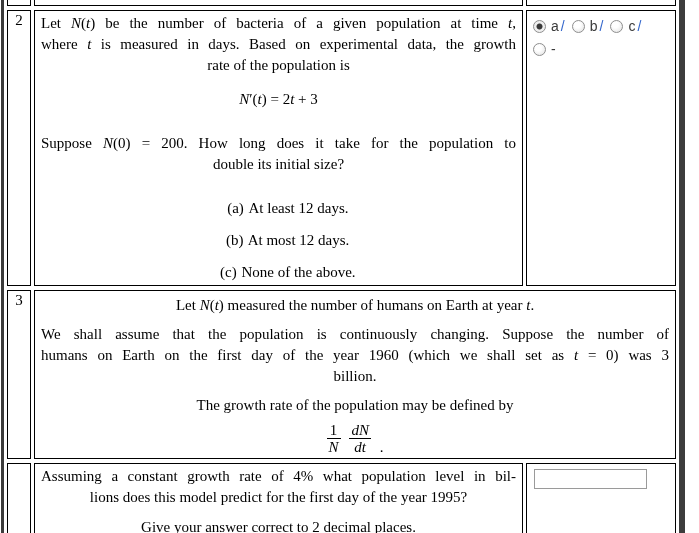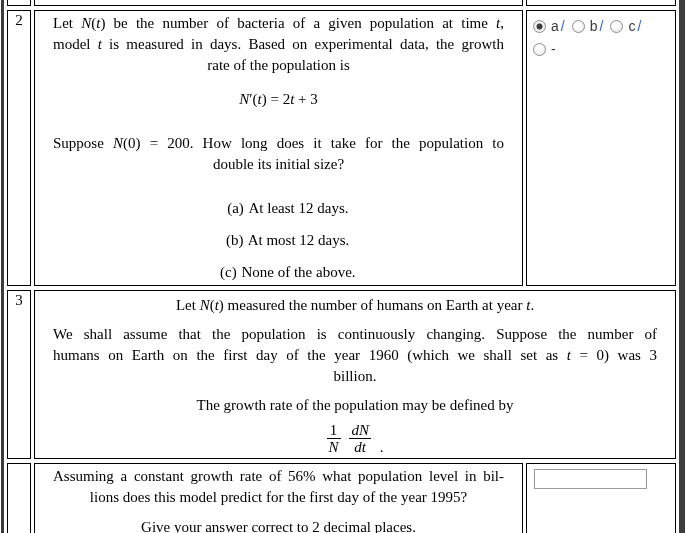--- a/index.html
+++ b/index.html
@@ -4,21 +4,21 @@
 <style>
   html,body{margin:0;padding:0;background:#fff;}
   body{width:699px;height:533px;overflow:hidden;font-family:"Liberation Serif","DejaVu Serif",serif;color:#000;}
   .viewport{position:relative;width:699px;height:533px;overflow:hidden;}
   table.quiz{position:absolute;top:-34px;left:1px;border-collapse:separate;border-spacing:3px 4px;
     border-left:3px solid #3c3c3c;border-right:6px solid #3c3c3c;border-top:none;border-bottom:none;
     table-layout:fixed;}
   col.c-num{width:24px;} col.c-body{width:489px;} col.c-ans{width:150px;}
   td{border:1px solid #000;vertical-align:top;background:#fff;box-sizing:border-box;padding:0;}
   td.num{text-align:center;font-size:15px;padding-top:1px;}
-  td.body{padding:2px 18px;font-size:15px;}
+  td.body{padding:2px 6px;font-size:15px;}
   td.ans{padding:4px 4px 0 6px;}
   .r-top td{height:36px;}
   .r-q2 td{height:262px;}
   .r-q3 td{height:167px;}
   .r-q3a td{height:76px;}
   .line{line-height:21px;text-align:center;}
   .j{text-align:justify;text-align-last:justify;}
   .mi{font-style:italic;}
   .formula{text-align:center;line-height:21px;margin:13px 0 23px 0;font-size:15px;}
   .opt{margin:11px 0 0 14px;line-height:21px;text-align:center;}
@@ -56,21 +56,21 @@
         <tr class="r-top">
       <td class="num"></td>
       <td class="body"></td>
       <td class="ans"></td>
     </tr>
 
     <tr class="r-q2">
       <td class="num">2</td>
       <td class="body">
         <div class="line j"><span>Let </span><span class="mi">N</span><span>(</span><span class="mi">t</span><span>) be the number of bacteria of a given population at time </span><span class="mi">t</span><span>,</span></div>
-        <div class="line j"><span>model </span><span class="mi">t</span><span> is measured in days. Based on experimental data, the growth</span></div>
+        <div class="line j"><span>where </span><span class="mi">t</span><span> is measured in days. Based on experimental data, the growth</span></div>
         <div class="line"><span>rate of the population is</span></div>
         <div class="formula"><span class="mi">N</span><span>′(</span><span class="mi">t</span><span>) = 2</span><span class="mi">t</span><span> + 3</span></div>
         <div class="line j"><span>Suppose </span><span class="mi">N</span><span>(0) = 200. How long does it take for the population to</span></div>
         <div class="line"><span>double its initial size?</span></div>
         <div class="opt first">
           <span class="optlabel">(a)</span><span>At least 12 days.</span>
         </div>
         <div class="opt">
           <span class="optlabel">(b)</span><span>At most 12 days.</span>
         </div>
@@ -106,21 +106,21 @@
             <span class="fden">dt</span>
           </span>
           <span class="fperiod">.</span>
         </div>
       </td>
     </tr>
 
     <tr class="r-q3a">
       <td class="num"></td>
       <td class="body">
-        <div class="line j">Assuming a constant growth rate of 56% what population level in bil-</div>
+        <div class="line j">Assuming a constant growth rate of 4% what population level in bil-</div>
         <div class="line">lions does this model predict for the first day of the year 1995?</div>
         <div class="line" style="margin-top:9px;">Give your answer correct to 2 decimal places.</div>
       </td>
       <td class="ans">
         <input type="text" class="tinput" value="" style="">
       </td>
     </tr>
 
   </tbody>
     </table>

